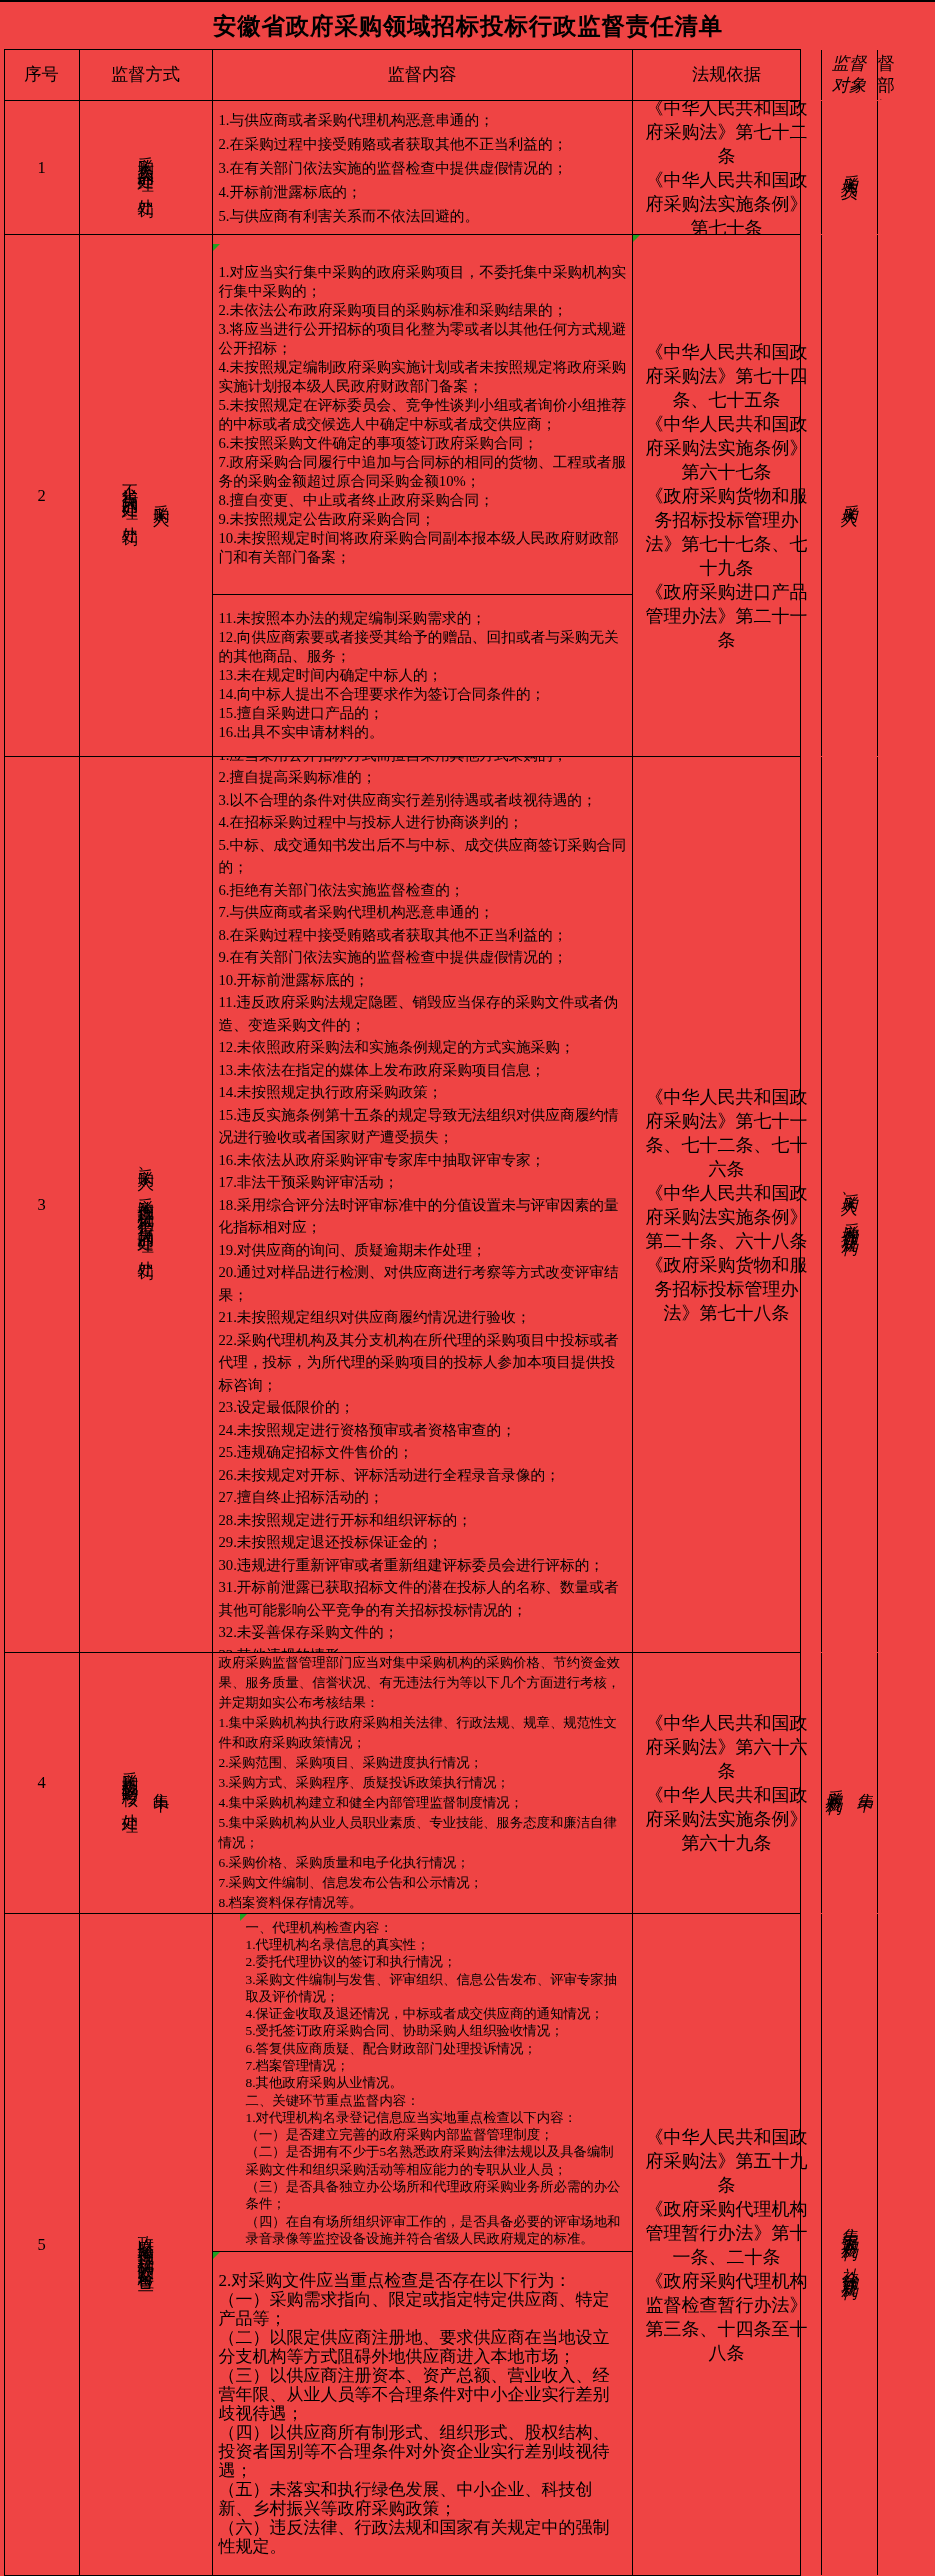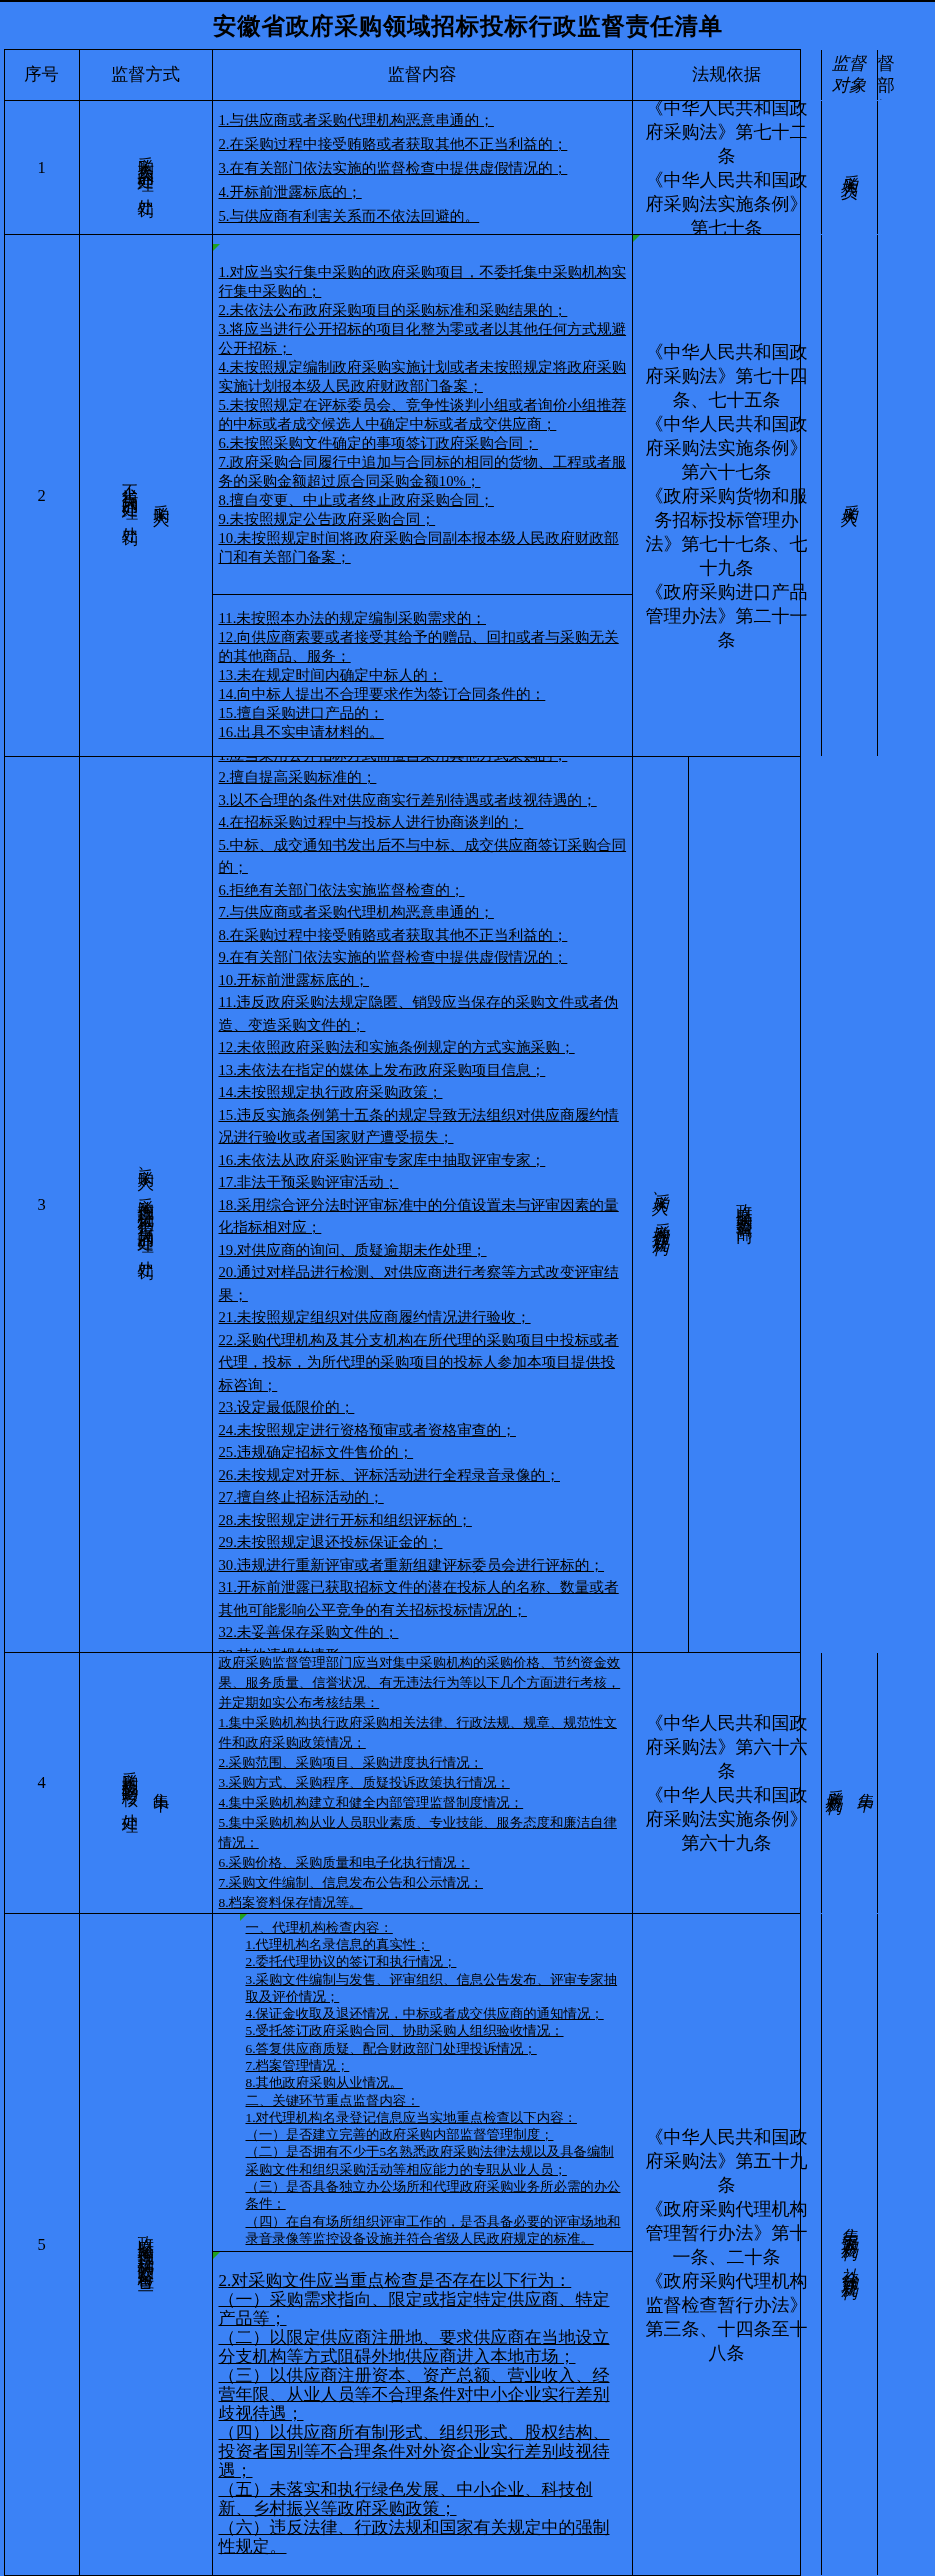--- a/index.html
+++ b/index.html
@@ -1,18 +1,18 @@
 <!DOCTYPE html>
 <html style="font-size:14px"><head>
 <meta charset="utf-8">
 <style>
   html,body{margin:0;padding:0;background:#ffffff;}
   .page{
     width:936px;height:2576px;
-    background:#3b82f6;
+    background:#ef4444;
     font-family:"Liberation Serif","DejaVu Serif",serif;
     color:#000;
     border-top:2.6px solid #000;
     box-sizing:border-box;
     overflow:hidden;
   }
   .title{
     height:47px;
     display:flex;align-items:center;justify-content:center;
     font-size:23.4px;font-weight:bold;letter-spacing:0.9px;
@@ -47,21 +47,21 @@
     white-space:pre-line;
     height:100%;
     max-height:100%;
     display:block;
     text-align:center;
     font-size:16.5px;
     letter-spacing:0.2em;
     line-height:1.9;
   }
   
-  .content-col{flex-direction:column;align-items:stretch;justify-content:flex-start;padding:0;text-decoration:underline;}
+  .content-col{flex-direction:column;align-items:stretch;justify-content:flex-start;padding:0;}
   .block{
     box-sizing:border-box;
     white-space:pre-line;
     text-align:left;
     padding:2.6px 5.2px 1.7px 6px;
     font-size:14.7px;
     line-height:22.5px;
     overflow:hidden;
     position:relative;
     display:flex;flex-direction:column;justify-content:center;
@@ -193,20 +193,23 @@
 25.违规确定招标文件售价的；
 26.未按规定对开标、评标活动进行全程录音录像的；
 27.擅自终止招标活动的；
 28.未按照规定进行开标和组织评标的；
 29.未按照规定退还投标保证金的；
 30.违规进行重新评审或者重新组建评标委员会进行评标的；
 31.开标前泄露已获取招标文件的潜在投标人的名称、数量或者其他可能影响公平竞争的有关招标投标情况的；
 32.未妥善保存采购文件的；
 33.其他违规的情形。</div>
       </div>
+      <div class="c col-legal legal-cell">《中华人民共和国政府采购法》第七十一条、七十二条、七十六条
+《中华人民共和国政府采购法实施条例》第二十条、六十八条
+《政府采购货物和服务招标投标管理办法》第七十八条</div>
       <div class="c col-object">
           <span class="v">采购人、采购代理机构</span>
         </div>
       <div class="c col-dept">
           <span class="v">政府采购监管部门</span>
         </div>
     </div>
 
     <div class="row" style="height:261px">
       <div class="c col-num num-cell">4</div>

